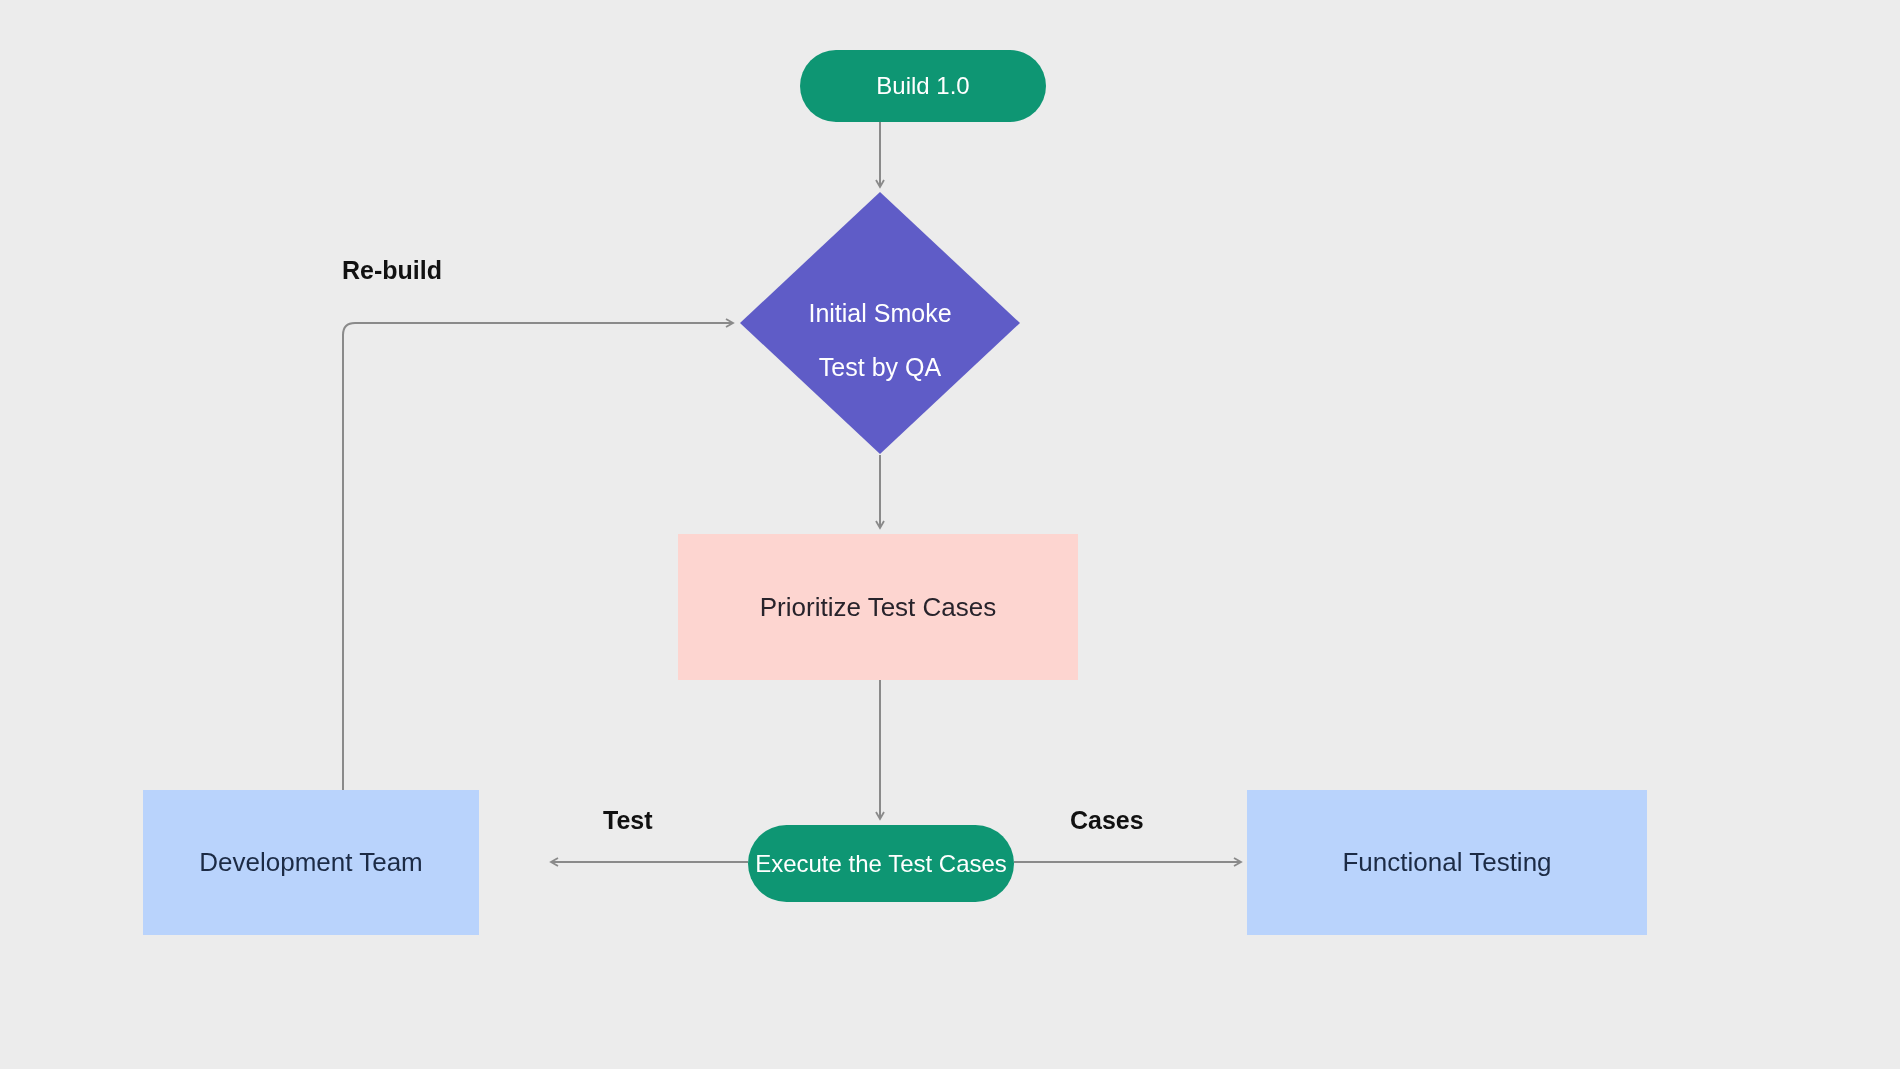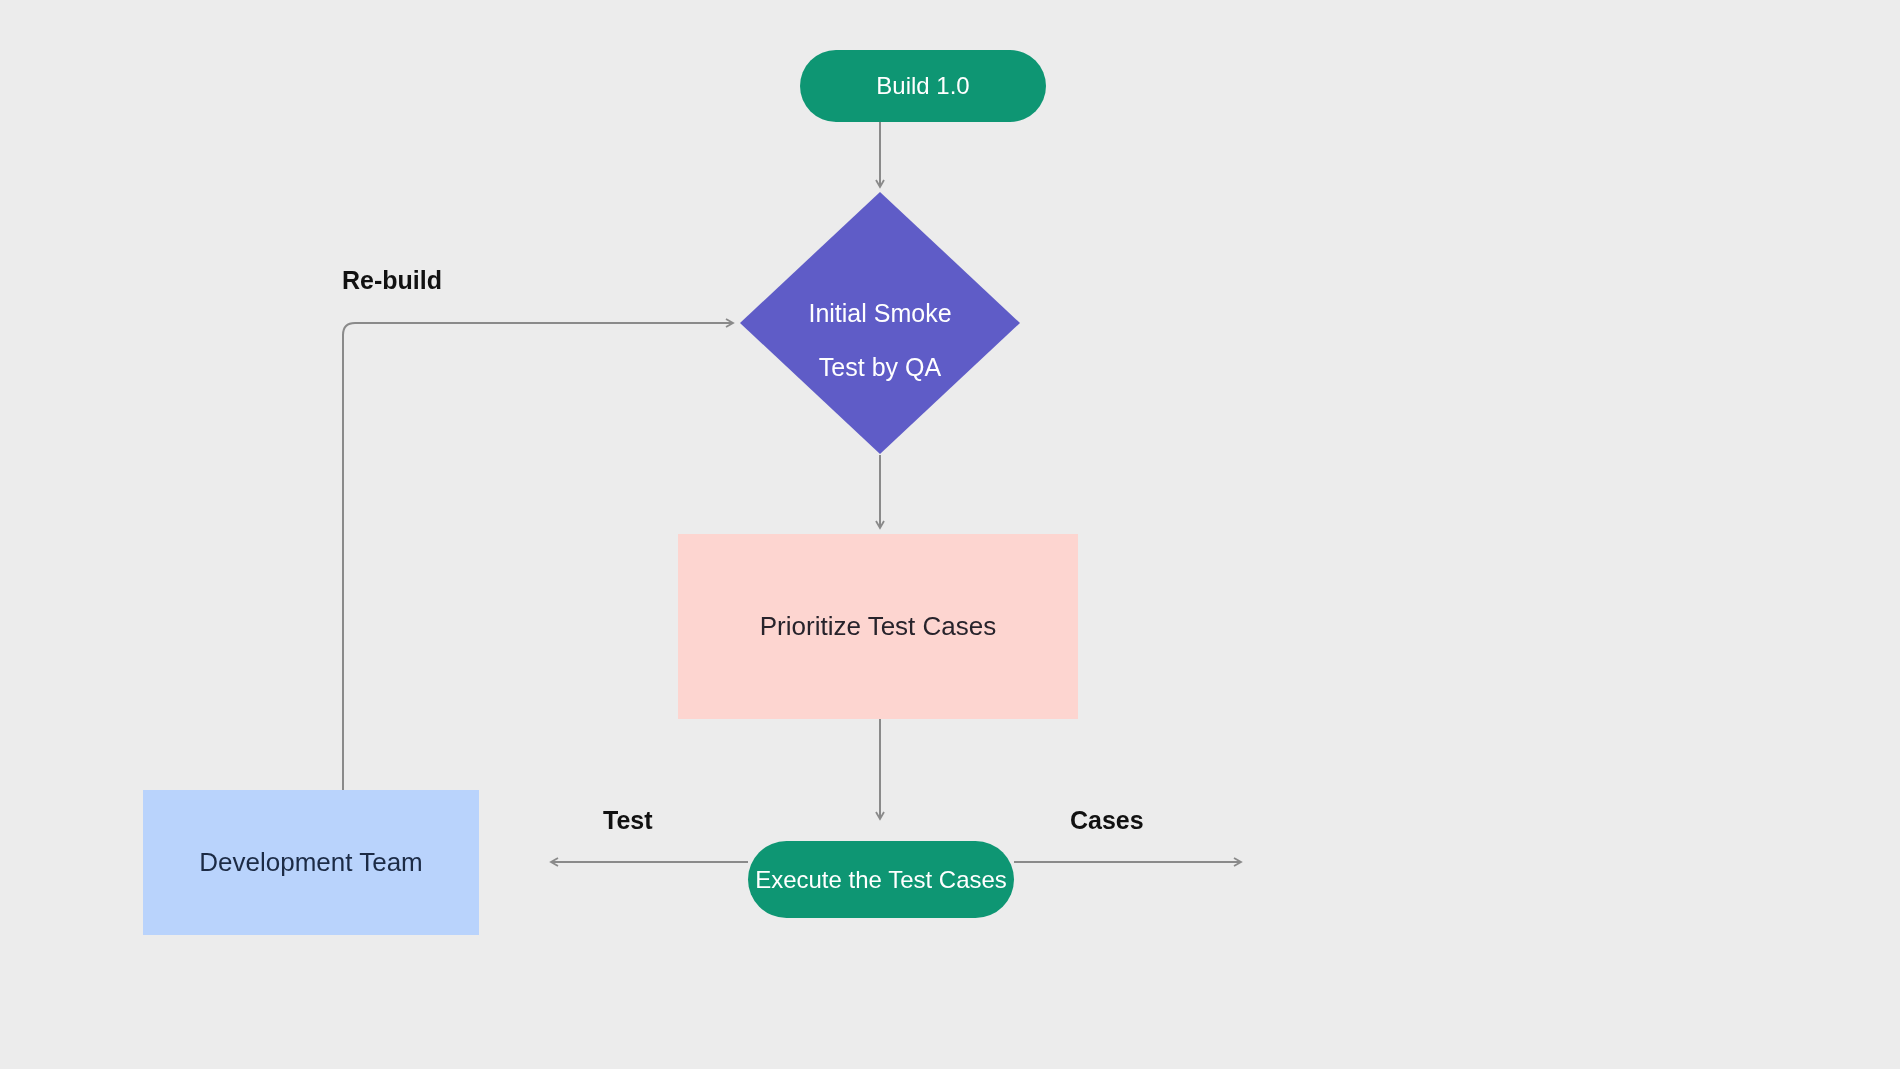--- a/index.html
+++ b/index.html
@@ -65,27 +65,27 @@
     white-space: pre-line;
   }
 
   .edge-label {
     position: absolute;
     color: var(--label, #111111);
     font-size: 25px;
     font-weight: 700;
   }
 
-  #label-rebuild { left: 342px; top: 266px; }
+  #label-rebuild { left: 342px; top: 256px; }
   #label-fails   { left: 603px; top: 806px; }
   #label-pass    { left: 1070px; top: 806px; }
 
   #node-build      { left: 800px;  top: 50px;  width: 246px; height: 72px; }
-  #node-prioritize { left: 678px;  top: 534px; width: 400px; height: 185px; align-items: center; }
-  #node-execute    { left: 748px;  top: 825px; width: 266px; height: 77px; margin-top: 16px; }
+  #node-prioritize { left: 678px;  top: 534px; width: 400px; height: 146px; align-items: center; }
+  #node-execute    { left: 748px;  top: 825px; width: 266px; height: 77px; }
   #node-dev        { left: 143px;  top: 790px; width: 336px; height: 145px; }
   #node-functional { left: 1247px; top: 790px; width: 400px; height: 145px; }
 </style>
 </head>
 <body>
 
 <div class="canvas">
 
   <svg class="edge-layer" width="1900" height="1069" viewBox="0 0 1900 1069" xmlns="http://www.w3.org/2000/svg">
     <defs>
@@ -116,18 +116,21 @@
   </div>
 
   <div class="node pill" id="node-execute">
     <span>Execute the Test Cases</span>
   </div>
 
   <div class="node process-blue" id="node-dev">
     <span>Development Team</span>
   </div>
 
+  <div class="node process-blue" id="node-functional">
+    <span>Functional Testing</span>
+  </div>
 
   <div class="edge-label" id="label-rebuild">Re-build</div>
   <div class="edge-label" id="label-fails">Test</div>
   <div class="edge-label" id="label-pass">Cases</div>
 
 </div>
 
 </body></html>

